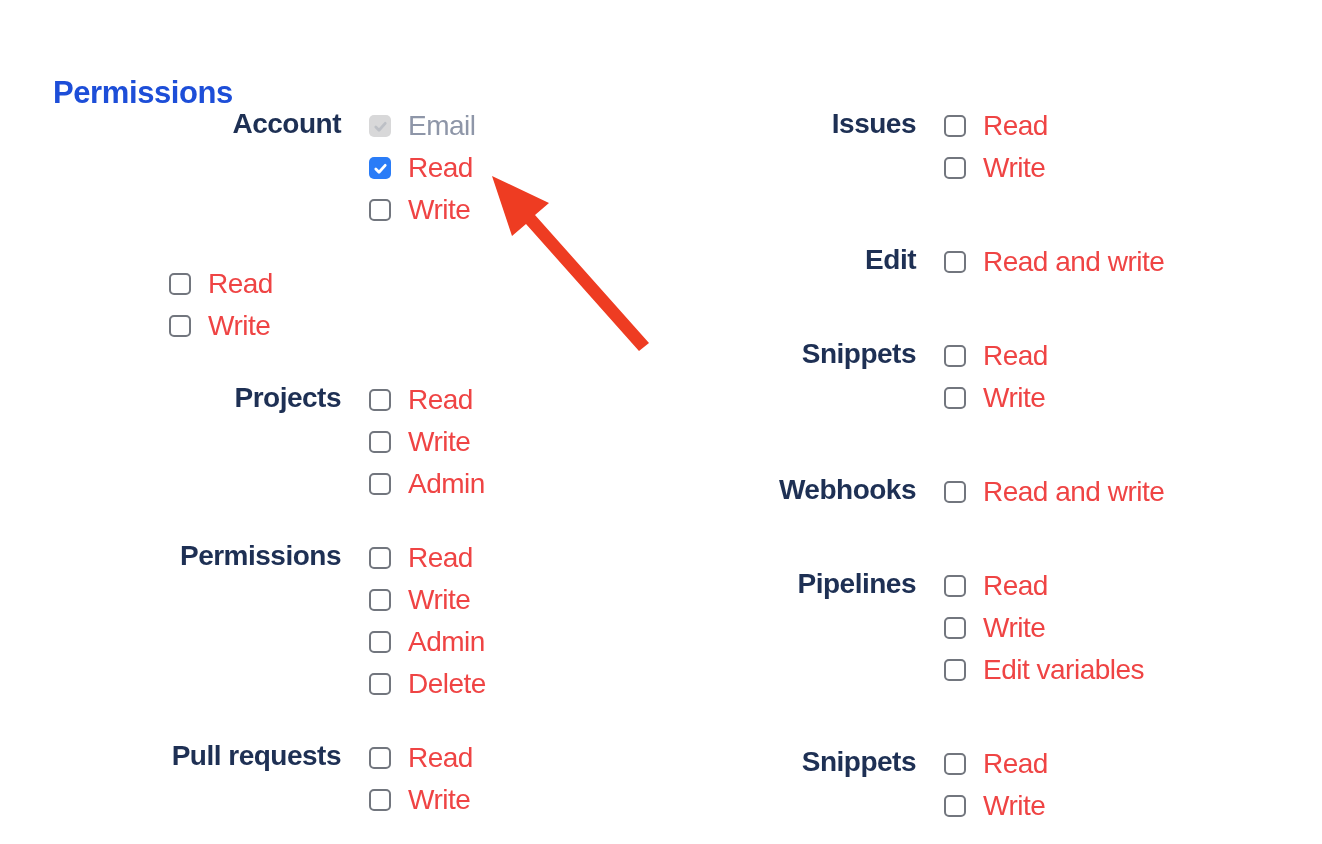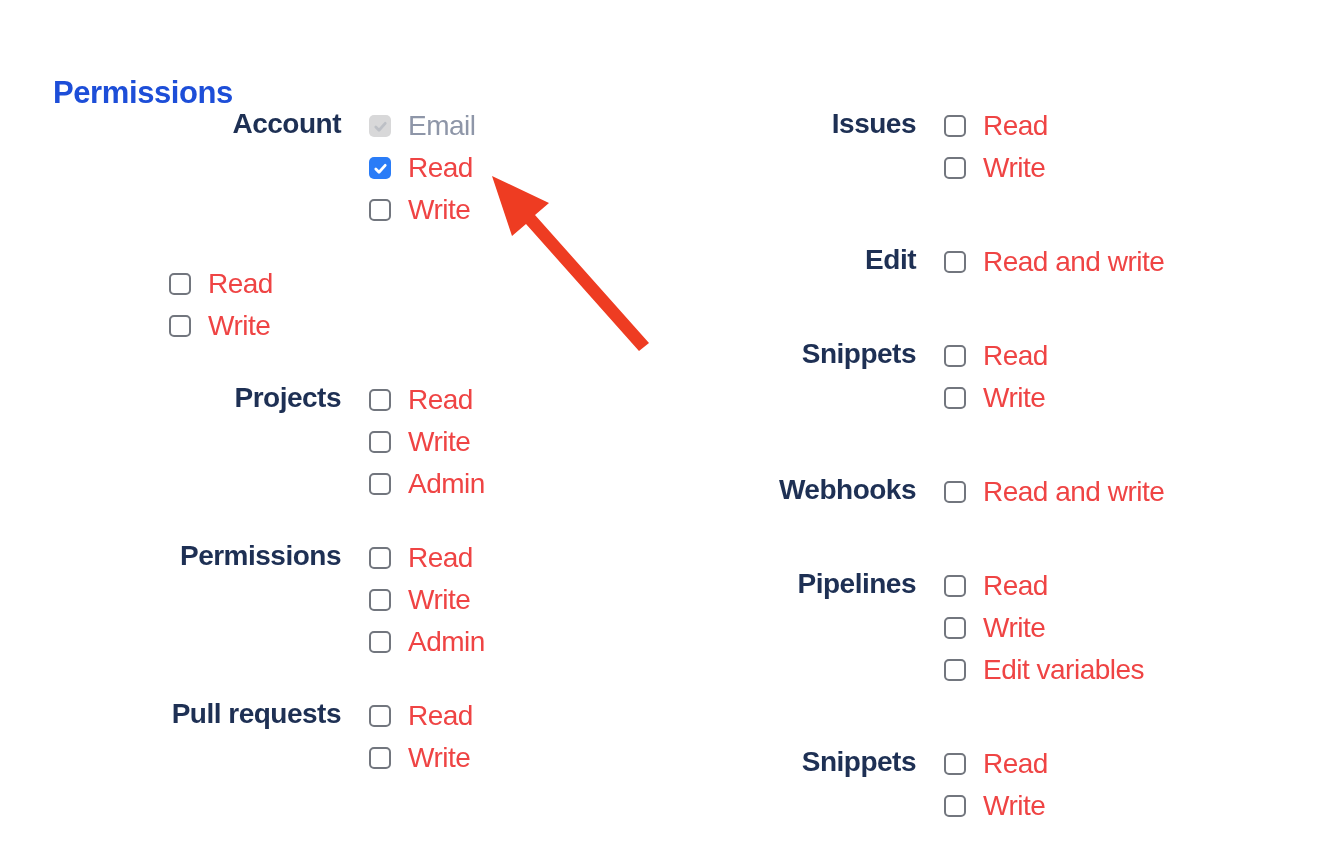--- a/index.html
+++ b/index.html
@@ -107,20 +107,24 @@
           <span class="opt-label">Read</span>
         </label>
         <label class="opt-row">
           <span class="cb unchecked"></span>
           <span class="opt-label">Write</span>
         </label>
         <label class="opt-row">
           <span class="cb unchecked"></span>
           <span class="opt-label">Admin</span>
         </label>
+        <label class="opt-row">
+          <span class="cb unchecked"></span>
+          <span class="opt-label">Delete</span>
+        </label>
       </div>
     </div>
     <div class="group">
       <div class="grp-label">Pull requests</div>
       <div class="opts">
         <label class="opt-row">
           <span class="cb unchecked"></span>
           <span class="opt-label">Read</span>
         </label>
         <label class="opt-row">

